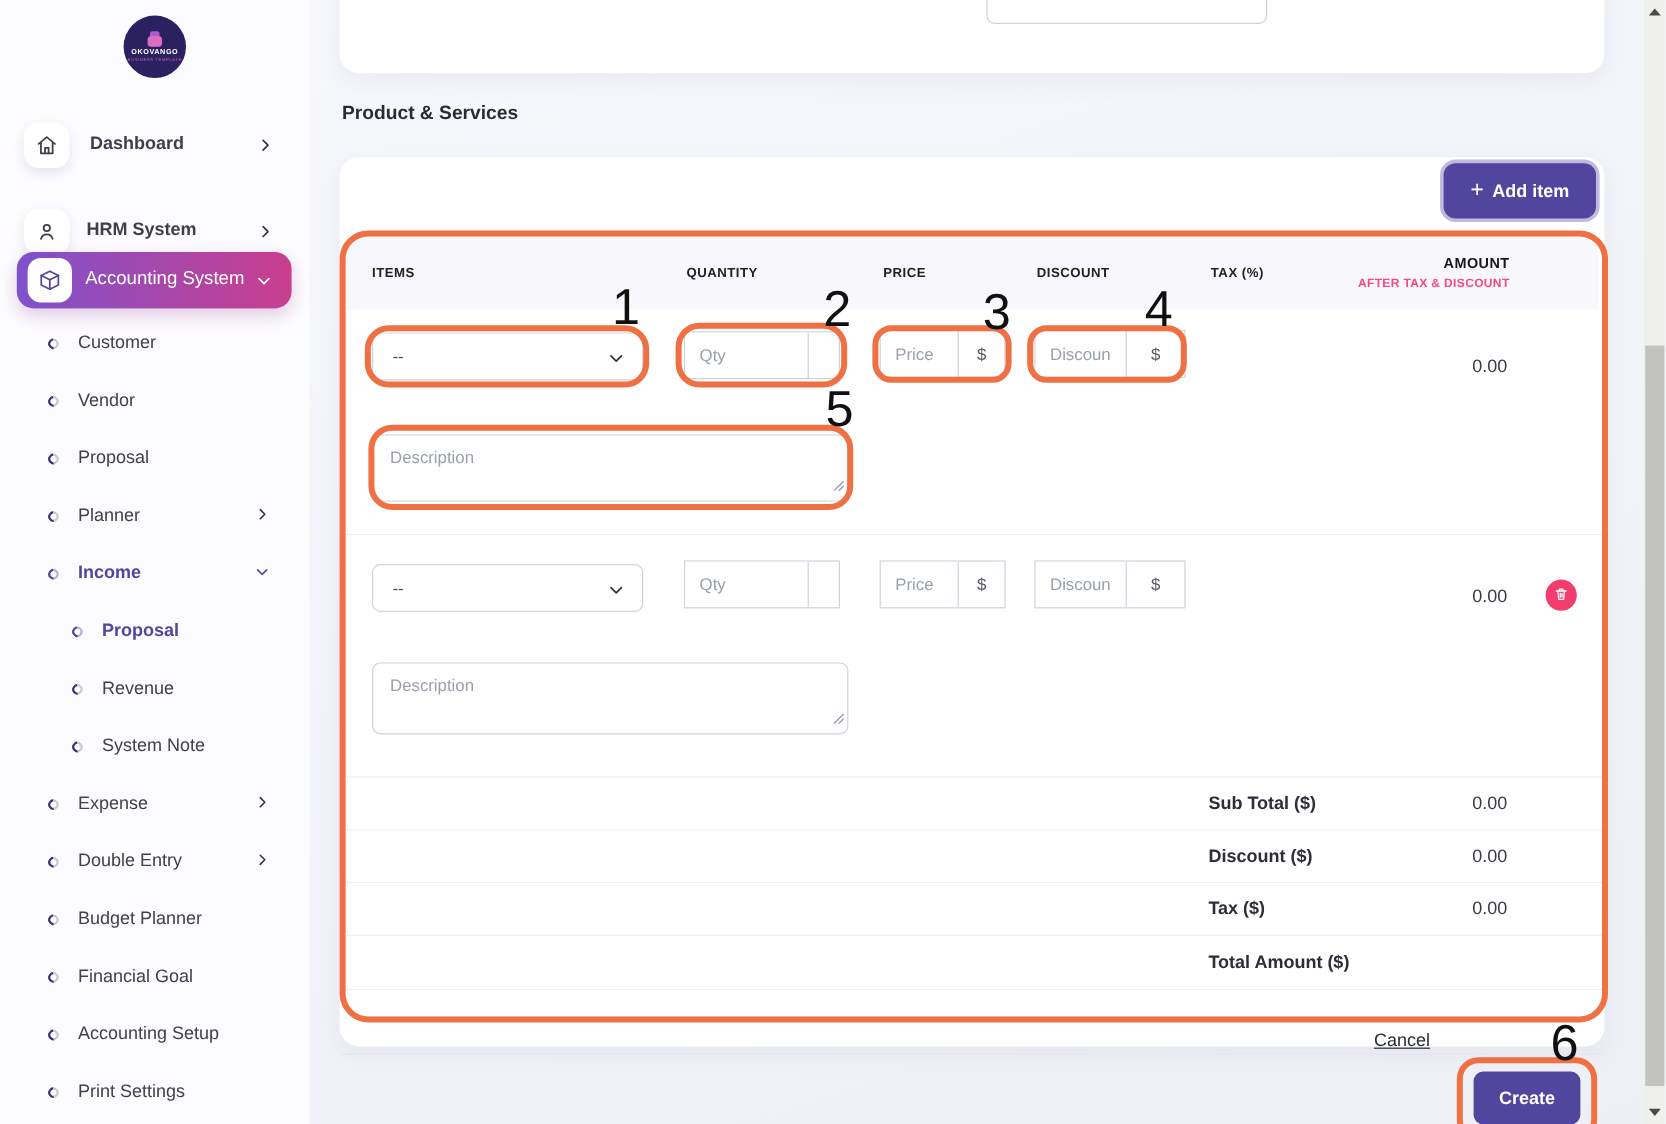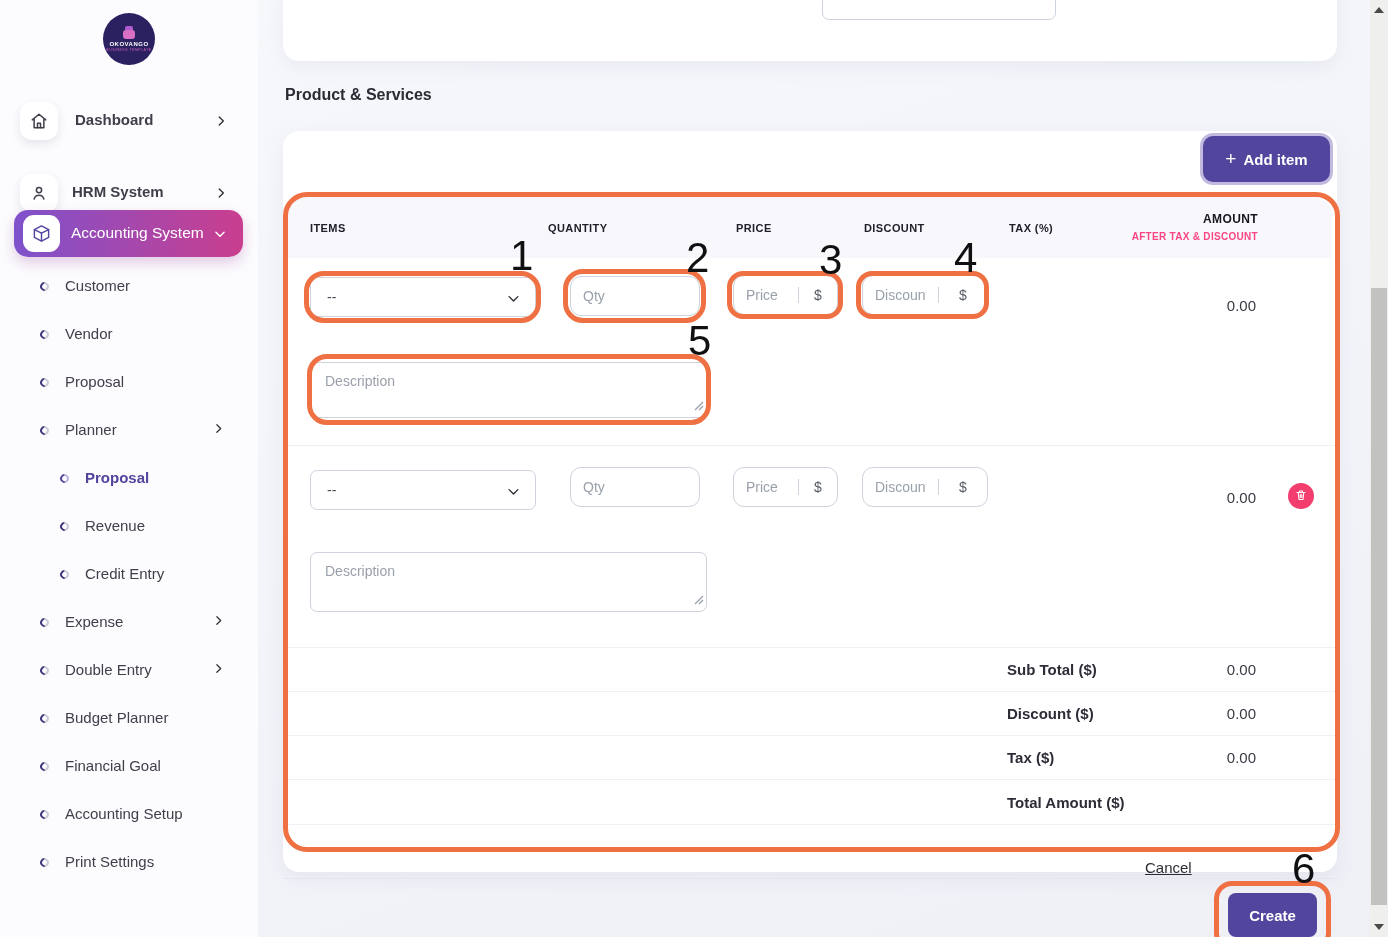--- a/index.html
+++ b/index.html
@@ -50,21 +50,21 @@
   .thead-band { position:absolute; left:288px; top:197px; width:1044px; height:61px; background:#f8f8fc; border-radius:18px 18px 0 0; }
   .th { position:absolute; font-size:11px; font-weight:bold; color:#20202b; letter-spacing:.4px; }
   .th-amount-wrap { position:absolute; left:1100px; top:212px; width:158px; text-align:right; }
   .th-amount { font-size:12px; font-weight:bold; color:#16161f; letter-spacing:.4px; }
   .th-amount-sub { margin-top:5px; font-size:10px; font-weight:bold; color:#fb4582; letter-spacing:.3px; }
 
   .select-box { position:absolute; width:226px; height:40px; border:1px solid #ced3dc; border-radius:7px; background:#fff; cursor:pointer; }
   .select-box .sel-val { position:absolute; left:16px; top:11px; font-size:14px; color:#4a4a55; }
   .select-box .sel-chev { position:absolute; right:14px; top:13px; }
 
-  .igroup { position:absolute; height:40px; border:1px solid #ced3dc; border-radius:11px; background:#fff; display:flex; overflow:hidden;align-items:center; }
+  .igroup { position:absolute; height:40px; border:1px solid #ced3dc; border-radius:0; background:#fff; display:flex; overflow:hidden; }
   .igroup input { border:none; outline:none; font-size:14px; font-family:inherit; color:#3c3c46; padding:0 12px; min-width:0; }
   .igroup input::placeholder { color:#9aa0ab; }
   .igroup .addon { display:flex; align-items:center; justify-content:center; border-left:1px solid #ced3dc; color:#555a63; font-size:14px; }
 
   .amount-val { position:absolute; width:106px; text-align:right; font-size:15px; color:#3a3a44; }
 
   .desc-wrap { position:absolute; width:397px; }
   .desc-wrap textarea { width:100%; height:100%; border:1px solid #ced3dc; border-radius:7px; resize:none; font-family:inherit; font-size:14px; color:#3c3c46; padding:10px 14px; outline:none; }
   .desc-wrap textarea::placeholder { color:#9aa0ab; }
   .grip { position:absolute; right:3px; bottom:3px; pointer-events:none; }
@@ -168,31 +168,40 @@
         </div>
       <div class="mi">
           <span class="ring"></span>
           <span class="mi-label">Planner</span>
         <span class="chev">
             <svg width="13" height="13" viewBox="0 0 24 24" fill="none" stroke="#33333d" stroke-width="2.4" stroke-linecap="round" stroke-linejoin="round">
               <path d="m9 5 7 7-7 7"></path>
             </svg>
           </span>
         </div>
+      <div class="mi active-purple">
+          <span class="ring"></span>
+          <span class="mi-label">Income</span>
+        <span class="chev">
+            <svg width="13" height="13" viewBox="0 0 24 24" fill="none" stroke="#51459e" stroke-width="2.4" stroke-linecap="round" stroke-linejoin="round">
+              <path d="m5 9 7 7 7-7"></path>
+            </svg>
+          </span>
+        </div>
       <div class="mi lvl2 active-purple">
           <span class="ring"></span>
           <span class="mi-label">Proposal</span>
         </div>
       <div class="mi lvl2">
           <span class="ring"></span>
           <span class="mi-label">Revenue</span>
         </div>
       <div class="mi lvl2">
           <span class="ring"></span>
-          <span class="mi-label">Credit Entry</span>
+          <span class="mi-label">System Note</span>
         </div>
       <div class="mi">
           <span class="ring"></span>
           <span class="mi-label">Expense</span>
         <span class="chev">
             <svg width="13" height="13" viewBox="0 0 24 24" fill="none" stroke="#33333d" stroke-width="2.4" stroke-linecap="round" stroke-linejoin="round">
               <path d="m9 5 7 7-7 7"></path>
             </svg>
           </span>
         </div>
@@ -232,21 +241,21 @@
 
   <div class="main-card"></div>
 
   <button class="btn-add">
     <span class="plus">+</span>
     <span>Add item</span>
   </button>
 
   <div class="thead-band"></div>
   <span class="th" style="left:310px;top:222px;">ITEMS</span>
-  <span class="th" style="left:548px;top:222px;">QUANTITY</span>
+  <span class="th" style="left:572px;top:222px;">QUANTITY</span>
   <span class="th" style="left:736px;top:222px;">PRICE</span>
   <span class="th" style="left:864px;top:222px;">DISCOUNT</span>
   <span class="th" style="left:1009px;top:222px;">TAX (%)</span>
   <div class="th-amount-wrap">
     <div class="th-amount">AMOUNT</div>
     <div class="th-amount-sub">AFTER TAX &amp; DISCOUNT</div>
   </div>
 
   <div class="select-box" style="left:310px;top:277px;">
     <span class="sel-val">--</span>

